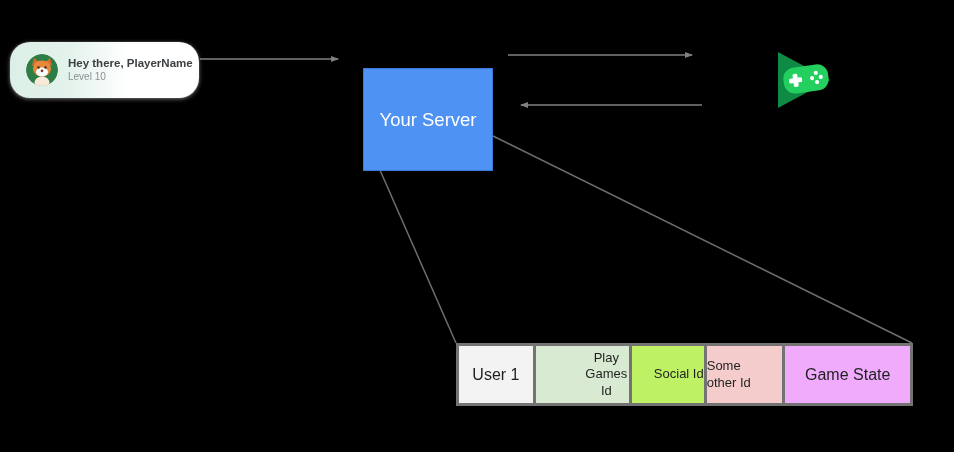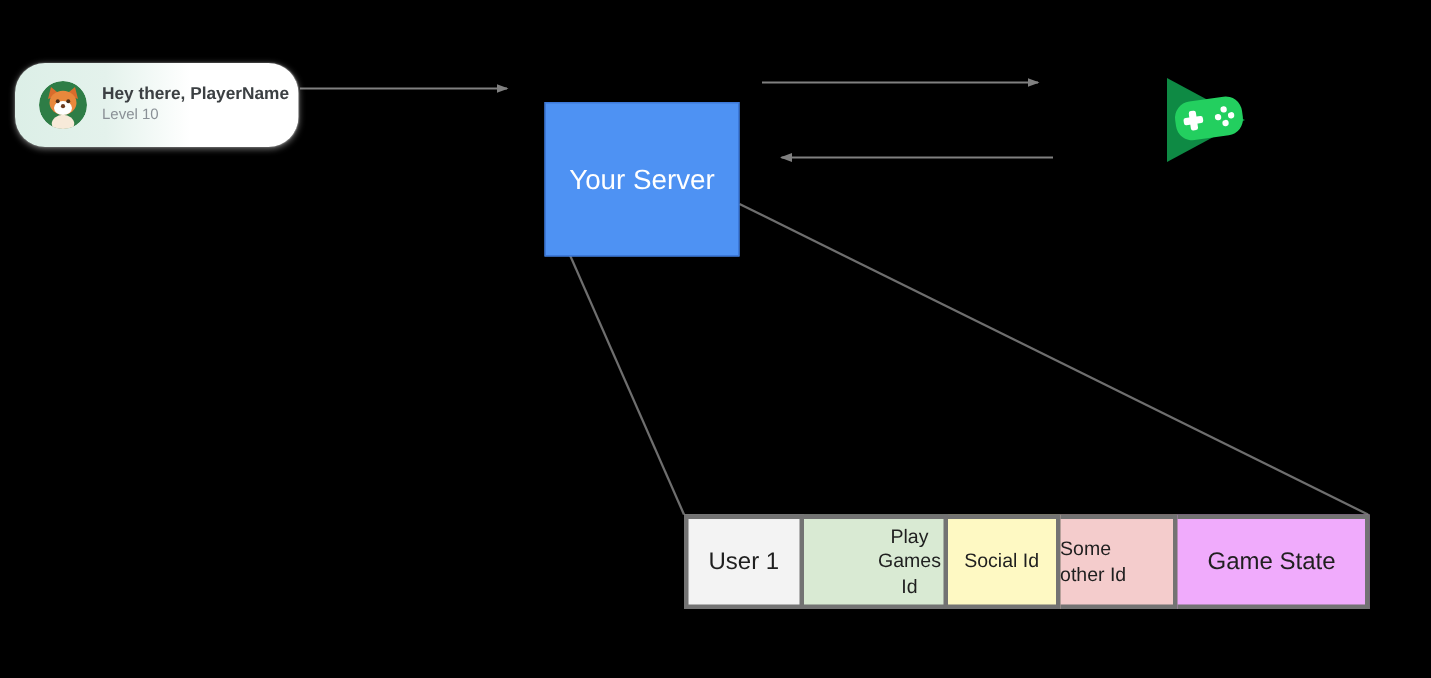--- a/index.html
+++ b/index.html
@@ -113,21 +113,21 @@
   </svg>
 
   <div class="table">
     <div class="cell big c0" style="background: rgb(243, 243, 243);">
       <span>User 1</span>
     </div>
     <div class="cell small c1" style="background: rgb(217, 234, 211);">
       <span>Play
 Games Id</span>
     </div>
-    <div class="cell small c2" style="background: #fef9c3;">
+    <div class="cell small c2" style="background: #bef264; justify-content: flex-end;">
       <span>Social Id</span>
     </div>
     <div class="cell small left-align c3" style="background: rgb(244, 204, 204);">
       <span>Some
 other Id</span>
     </div>
     <div class="cell big c4" style="background: #f0abfc;">
       <span>Game State</span>
     </div>
   </div>

